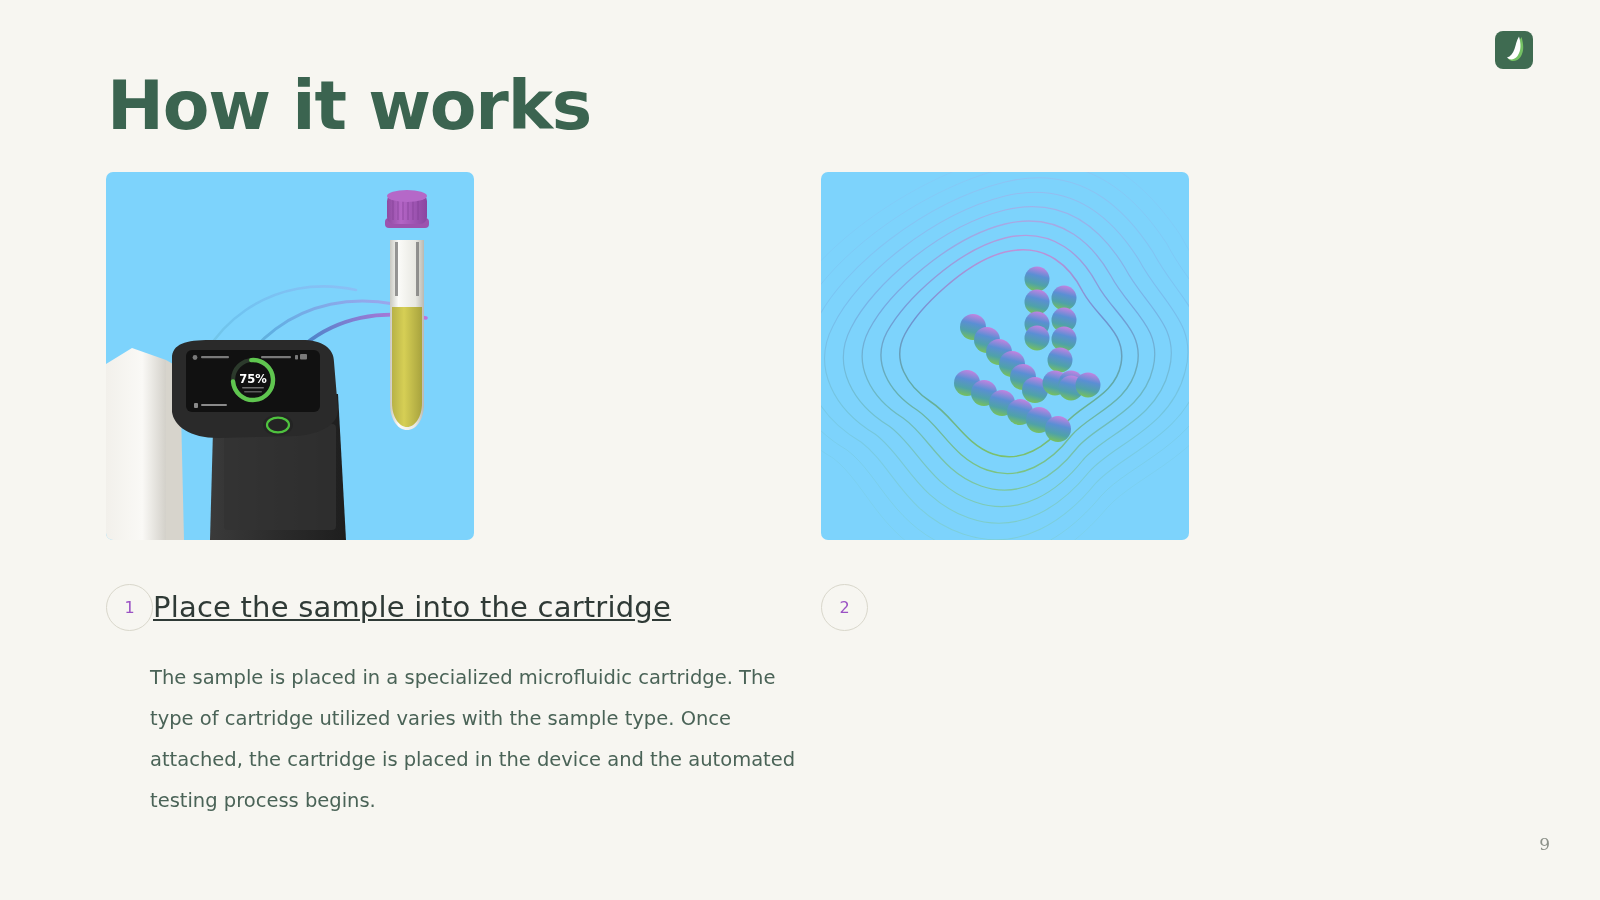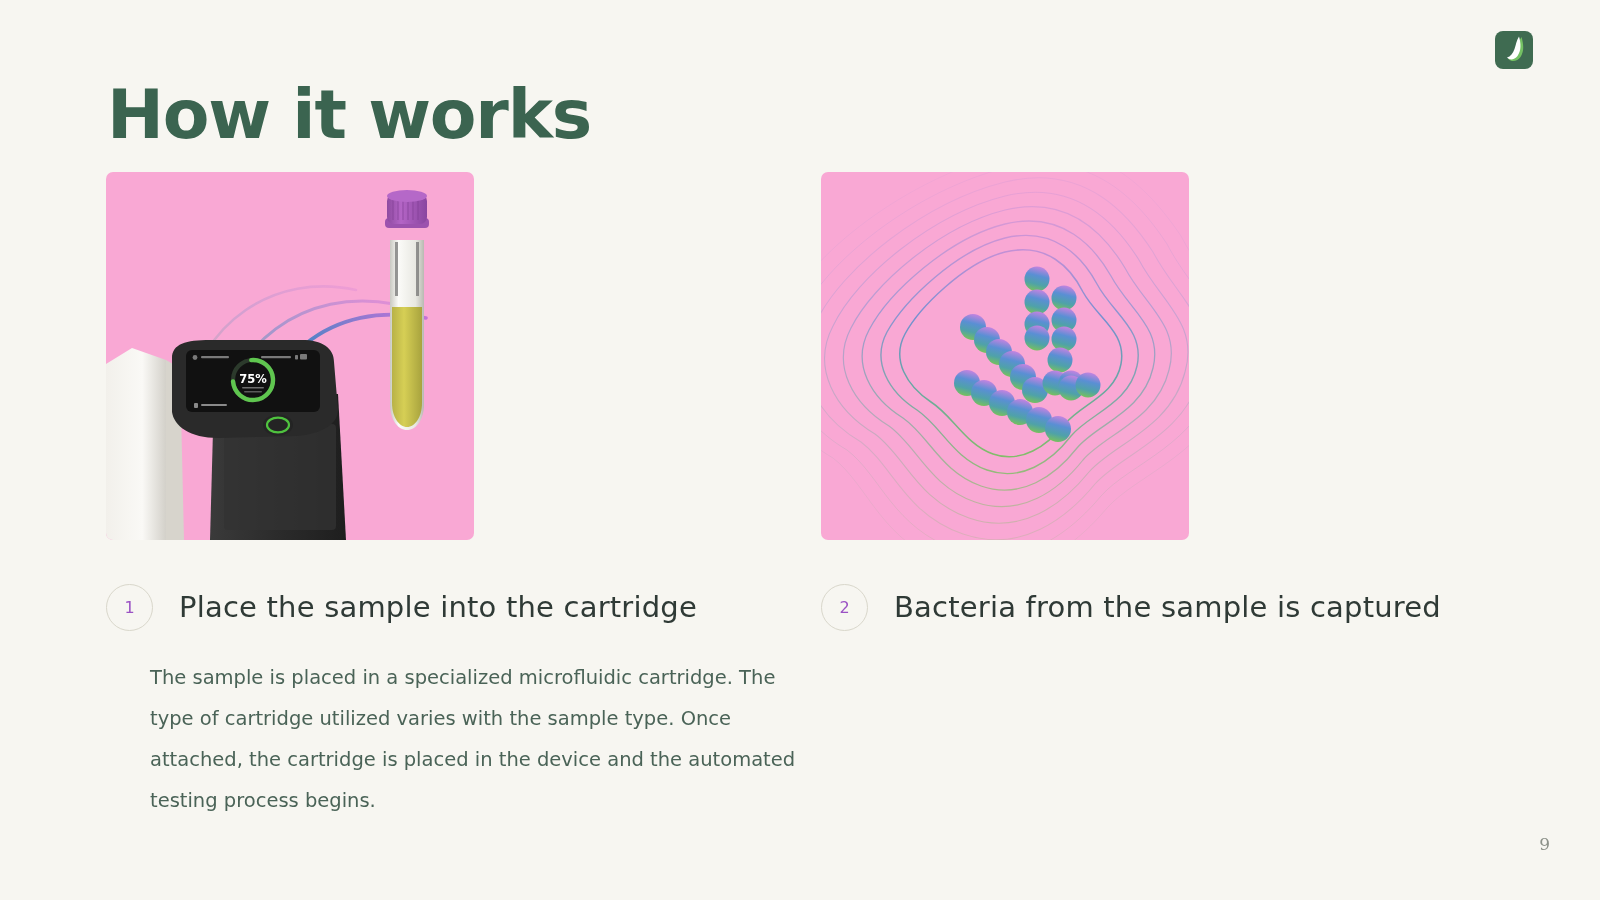--- a/index.html
+++ b/index.html
@@ -18,35 +18,35 @@
   }
   .logo-sq{
     position:absolute; inset:0;
     background:#3F6B51;
     border-radius:8px;
   }
   .logo-leaf{ position:absolute; inset:0; }
 
   
   .title{
-    position:absolute; left:107px; top:75px;
+    position:absolute; left:107px; top:66px;
     font-size:68px; font-weight:bold;
     letter-spacing:-1.2px;
     color:#3B6450;
     font-family:"DejaVu Sans", sans-serif;
   }
 
   
   .col{ position:absolute; top:172px; }
   .col-1{ left:106px; width:700px; }
   .col-2{ left:821px; width:700px; }
 
   .media{
     width:368px; height:368px;
-    background:#f9a8d4;
+    background:#7dd3fc;
     border-radius:7px;
     position:relative;
     overflow:hidden;
   }
   .media-2{ width:368px; height:368px; }
 
   
   .step-head{
     display:flex; align-items:center;
     margin-top:43px;
@@ -55,27 +55,27 @@
   .step-num{
     width:47px; height:47px; min-width:47px;
     border:1px solid #D9D7CB;
     border-radius:50%;
     display:flex; align-items:center; justify-content:center;
     font-size:16px; color:#9B52C4;
     font-family:"DejaVu Sans", sans-serif;
     background:transparent;
   }
   .step-title{
-    margin-left:26px;
     font-size:29px;
     font-weight:400;
     color:#2F3A36;
     letter-spacing:0.2px;
     white-space:nowrap;
     font-family:"DejaVu Sans", sans-serif;
+    text-decoration:underline;
   }
   .step-body{
     margin-top:26px;
     font-size:19.5px;
     line-height:41px;
     color:#4A6357;
     max-width:660px;
     font-family:"DejaVu Sans", sans-serif;
     margin-left:44px;
   }
@@ -299,17 +299,16 @@
         <circle cx="234" cy="211" r="12.5"></circle>
         <circle cx="250" cy="211" r="12.5"></circle>
         <circle cx="250" cy="216" r="12.5"></circle>
         <circle cx="267" cy="213" r="12.5"></circle>
       </g>
     </svg>
   </div>
 
   <div class="step-head">
     <div class="step-num">2</div>
-    <div class="step-title">Bacteria from the sample is captured</div>
   </div>
 </div>
 
 <div class="page-num">9</div>
 
 </body></html>

